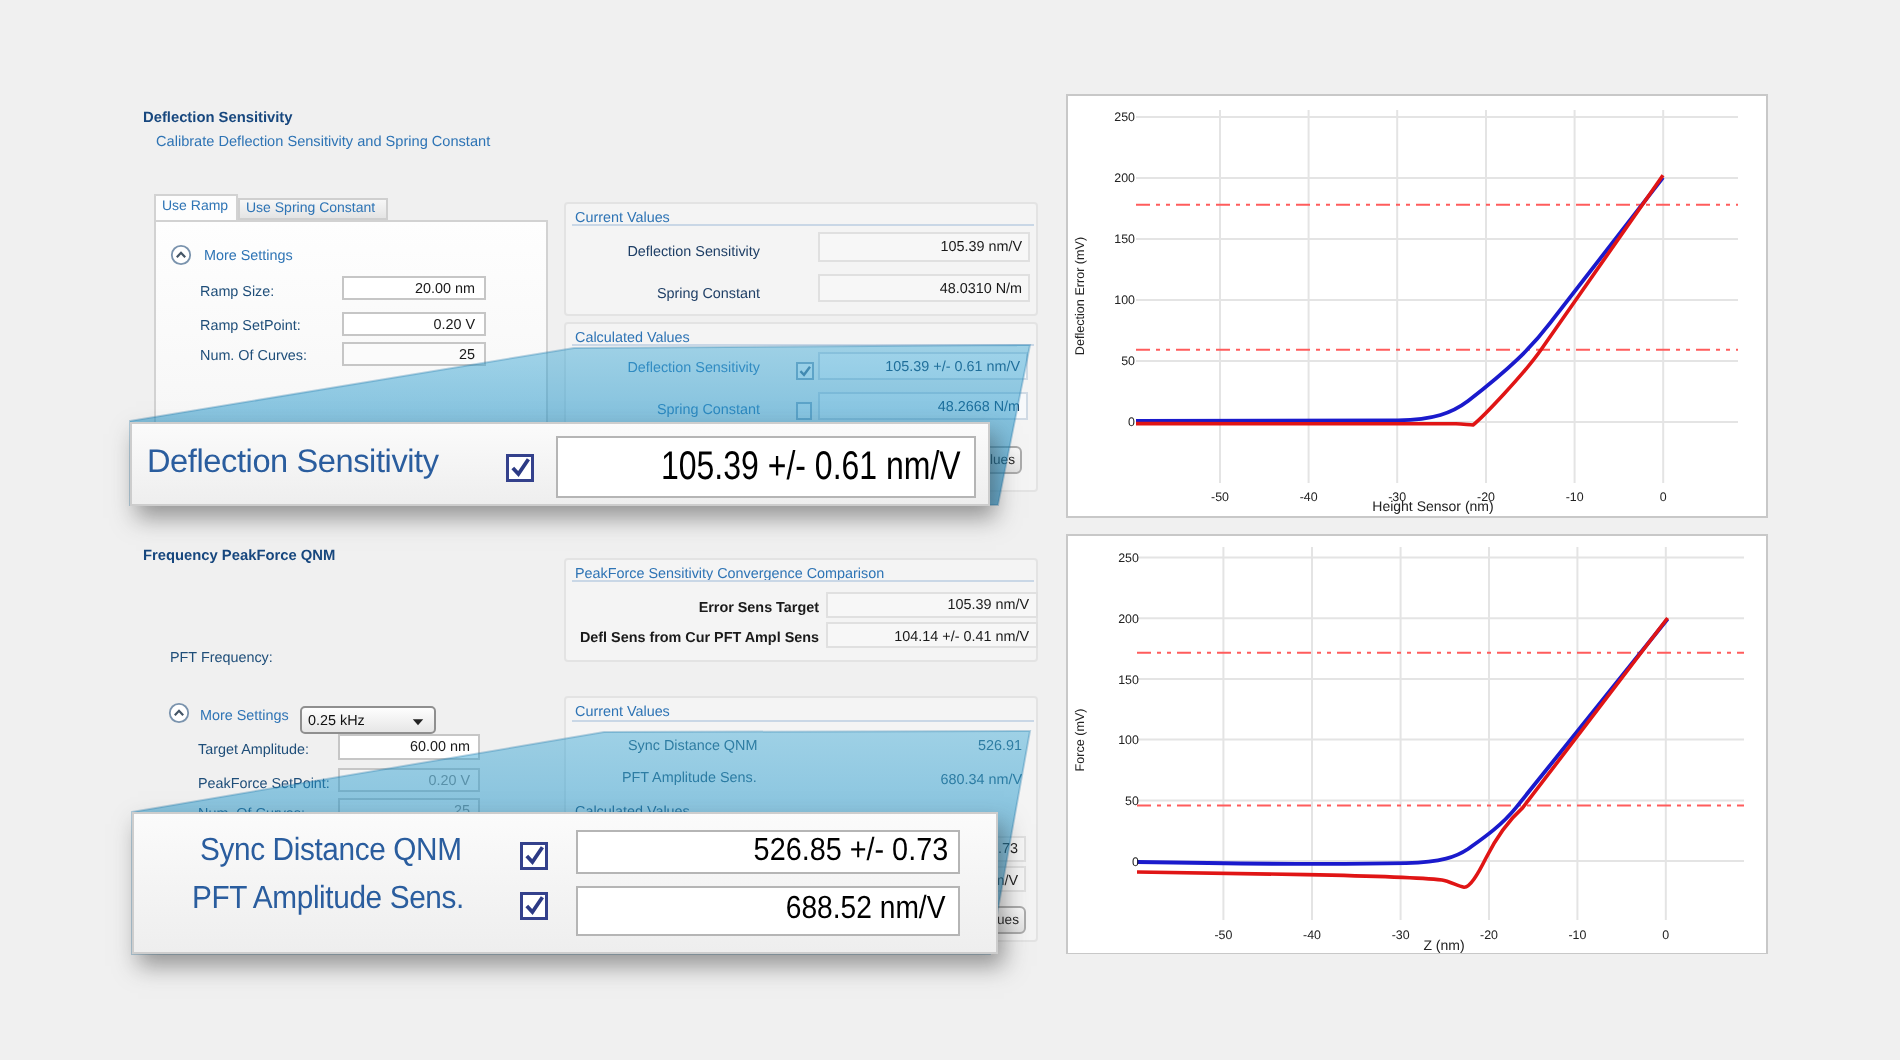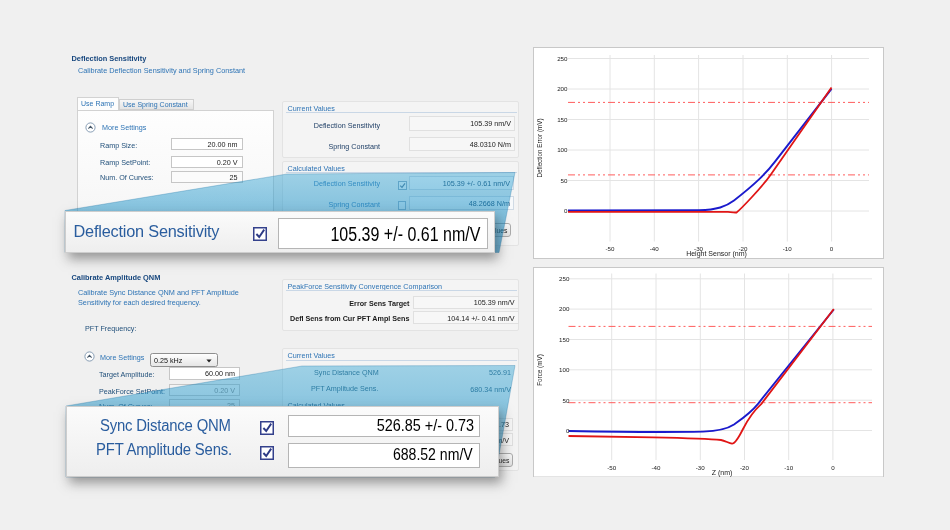--- a/index.html
+++ b/index.html
@@ -76,22 +76,21 @@
   <div class="vbox" style="left:409px;top:176px;width:105px;height:14px;background:#f7f9fb;border-color:#d0dae4;">
       <span style="color:#1b4a70;">105.39 +/- 0.61 nm/V</span>
     </div>
   <div class="rlbl" style="left:282px;top:199.5px;width:98px;color:#3c7fb8;">Spring Constant</div>
   <div class="abs" style="left:397.5px;top:201px;width:8.5px;height:8.5px;background:#f4f8fb;border:1px solid #9ab3c9;box-sizing:border-box;"></div>
   <div class="vbox" style="left:409px;top:196px;width:105px;height:13.5px;background:#f7f9fb;border-color:#d0dae4;">
       <span style="color:#1b4a70;">48.2668 N/m</span>
     </div>
   <div class="btn" style="left:453px;top:222.5px;width:58px;height:14px;line-height:13px;text-align:right;padding-right:2.5px;box-sizing:border-box;">Update Values</div>
 
-  <div class="abs" style="left:71.5px;top:273px;font-size:7.4px;font-weight:bold;color:#17477e;">Calibrate Amplitude QNM</div>
-  <div class="blu" style="left:78px;top:287.5px;font-size:7.3px;line-height:10.7px;">Calibrate Sync Distance QNM and PFT Amplitude<br>Sensitivity for each desired frequency.</div>
+  <div class="abs" style="left:71.5px;top:273px;font-size:7.4px;font-weight:bold;color:#17477e;">Frequency PeakForce QNM</div>
   <div class="lbl" style="left:85px;top:324px;text-align:right;">PFT Frequency:</div>
   <div class="abs" style="left:149.5px;top:321.5px;width:68px;height:14px;background:linear-gradient(180deg,#fefefe,#e6e6e6);border:1px solid #8f8f8f;border-radius:2.5px;box-sizing:border-box;margin-top:31px;">
     <span style="position:absolute;left:3.5px;top:50%;transform:translateY(-50%);font-size:7.2px;color:#111;">0.25 kHz</span>
     <svg style="position:absolute;right:4.5px;top:5px;" width="6" height="4" viewBox="0 0 6 4">
         <path d="M0.4 0.6 L3 3.6 L5.6 0.6 Z" fill="#222"></path>
       </svg>
   </div>
 
   <svg class="abs" style="left:83.5px;top:351px;" width="11" height="11" viewBox="0 0 11 11">
     <circle cx="5.5" cy="5.5" r="4.6" fill="#fff" stroke="#7a93ad" stroke-width="0.9"></circle>

